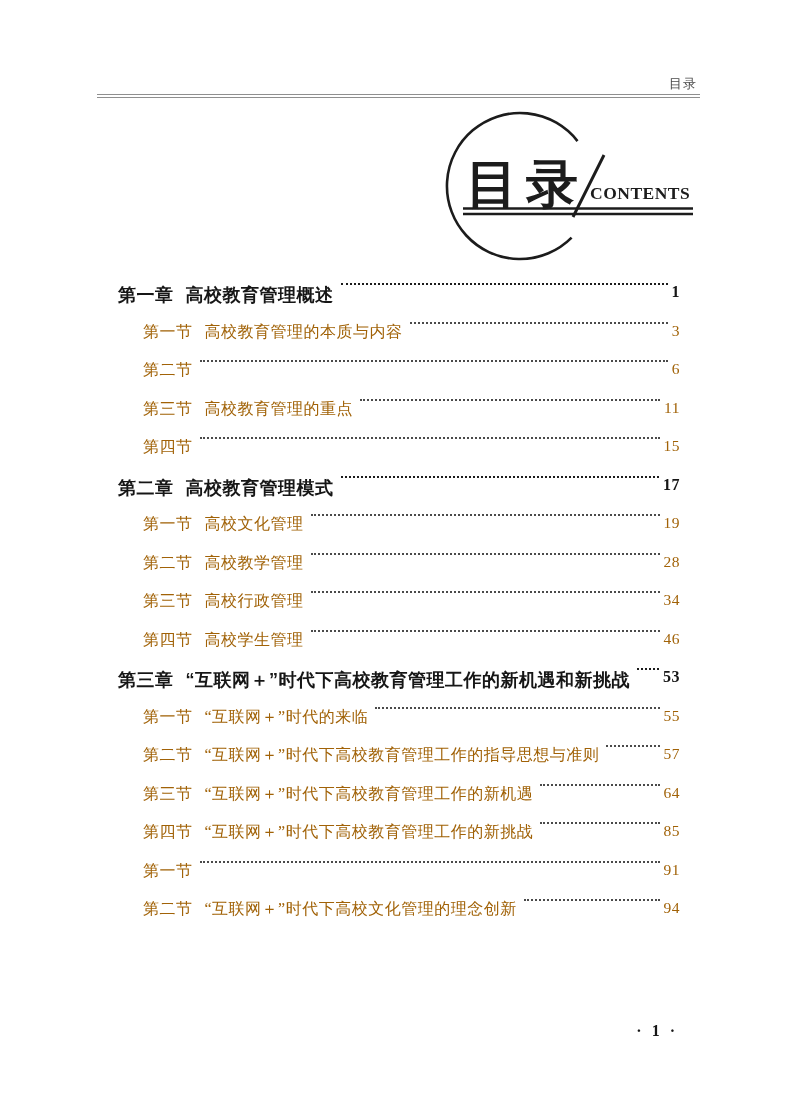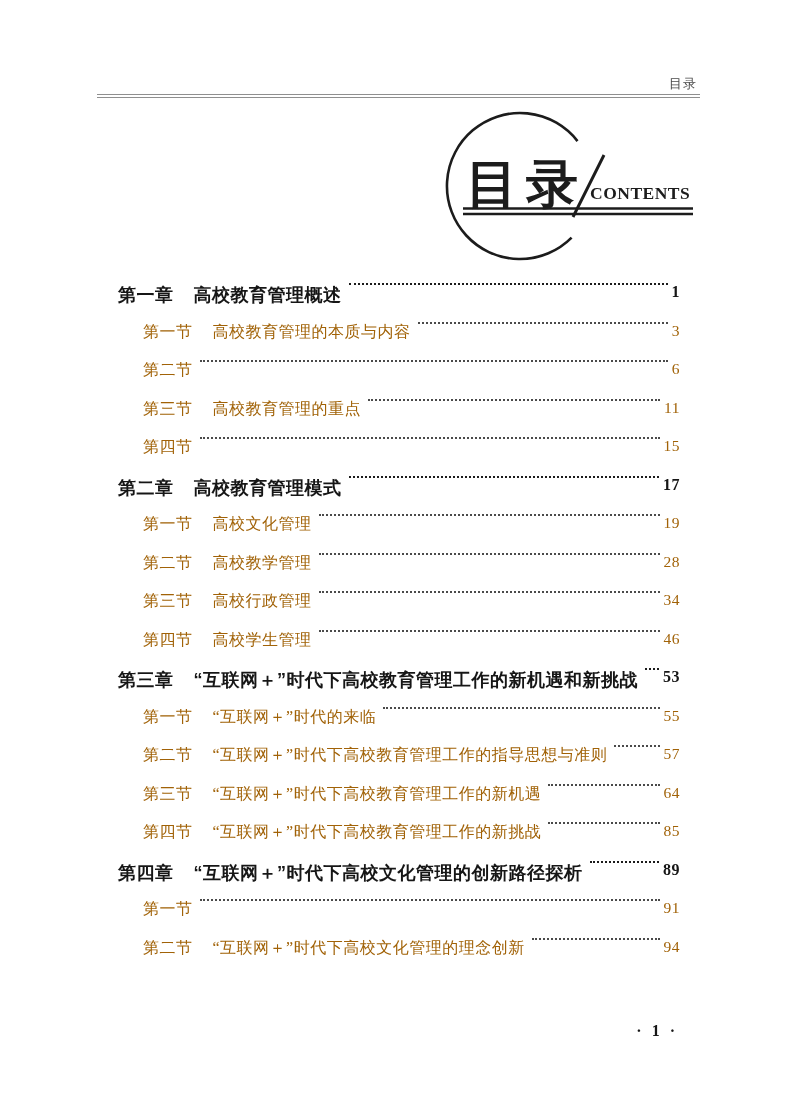--- a/index.html
+++ b/index.html
@@ -37,21 +37,21 @@
     font-family:"Liberation Sans", sans-serif;
     font-weight:bold; font-size:18px; color:#161616;
     margin-top:12px; letter-spacing:0.5px;
   }
   .toc-row.chapter:first-child { margin-top:0; }
   .toc-row.section {
     font-size:16px; color:#a16207;
     margin-left:25px; letter-spacing:0.5px;
   }
   .toc-label { flex:0 0 auto; }
-  .toc-title { flex:0 0 auto; margin-left:20px; }
+  .toc-title { flex:0 0 auto; margin-left:12px; }
   .leader { flex:1 1 auto; height:0; margin:0 4px 0 7px; }
   .chapter .leader { border-bottom:2.5px dotted #1b1b1b; }
   .section .leader { border-bottom:2px dotted #4a4a4a; }
   .toc-page { flex:0 0 auto; font-family:"Liberation Serif", serif; }
   .chapter .toc-page { font-weight:bold; font-size:16px; }
   .section .toc-page { font-size:15.5px; }
 
   
   .folio {
     position:absolute; top:1022px; right:121px;
@@ -156,26 +156,20 @@
     <span class="toc-title">“互联网＋”时代下高校教育管理工作的新机遇</span>
     <span class="leader"></span>
     <span class="toc-page">64</span>
   </div>
     <div class="toc-row section">
     <span class="toc-label">第四节</span>
     <span class="toc-title">“互联网＋”时代下高校教育管理工作的新挑战</span>
     <span class="leader"></span>
     <span class="toc-page">85</span>
   </div>
-    <div class="toc-row chapter">
-    <span class="toc-label">第四章</span>
-    <span class="toc-title">“互联网＋”时代下高校文化管理的创新路径探析</span>
-    <span class="leader"></span>
-    <span class="toc-page">89</span>
-  </div>
     <div class="toc-row section">
     <span class="toc-label">第一节</span>
     <span class="leader"></span>
     <span class="toc-page">91</span>
   </div>
     <div class="toc-row section">
     <span class="toc-label">第二节</span>
     <span class="toc-title">“互联网＋”时代下高校文化管理的理念创新</span>
     <span class="leader"></span>
     <span class="toc-page">94</span>

